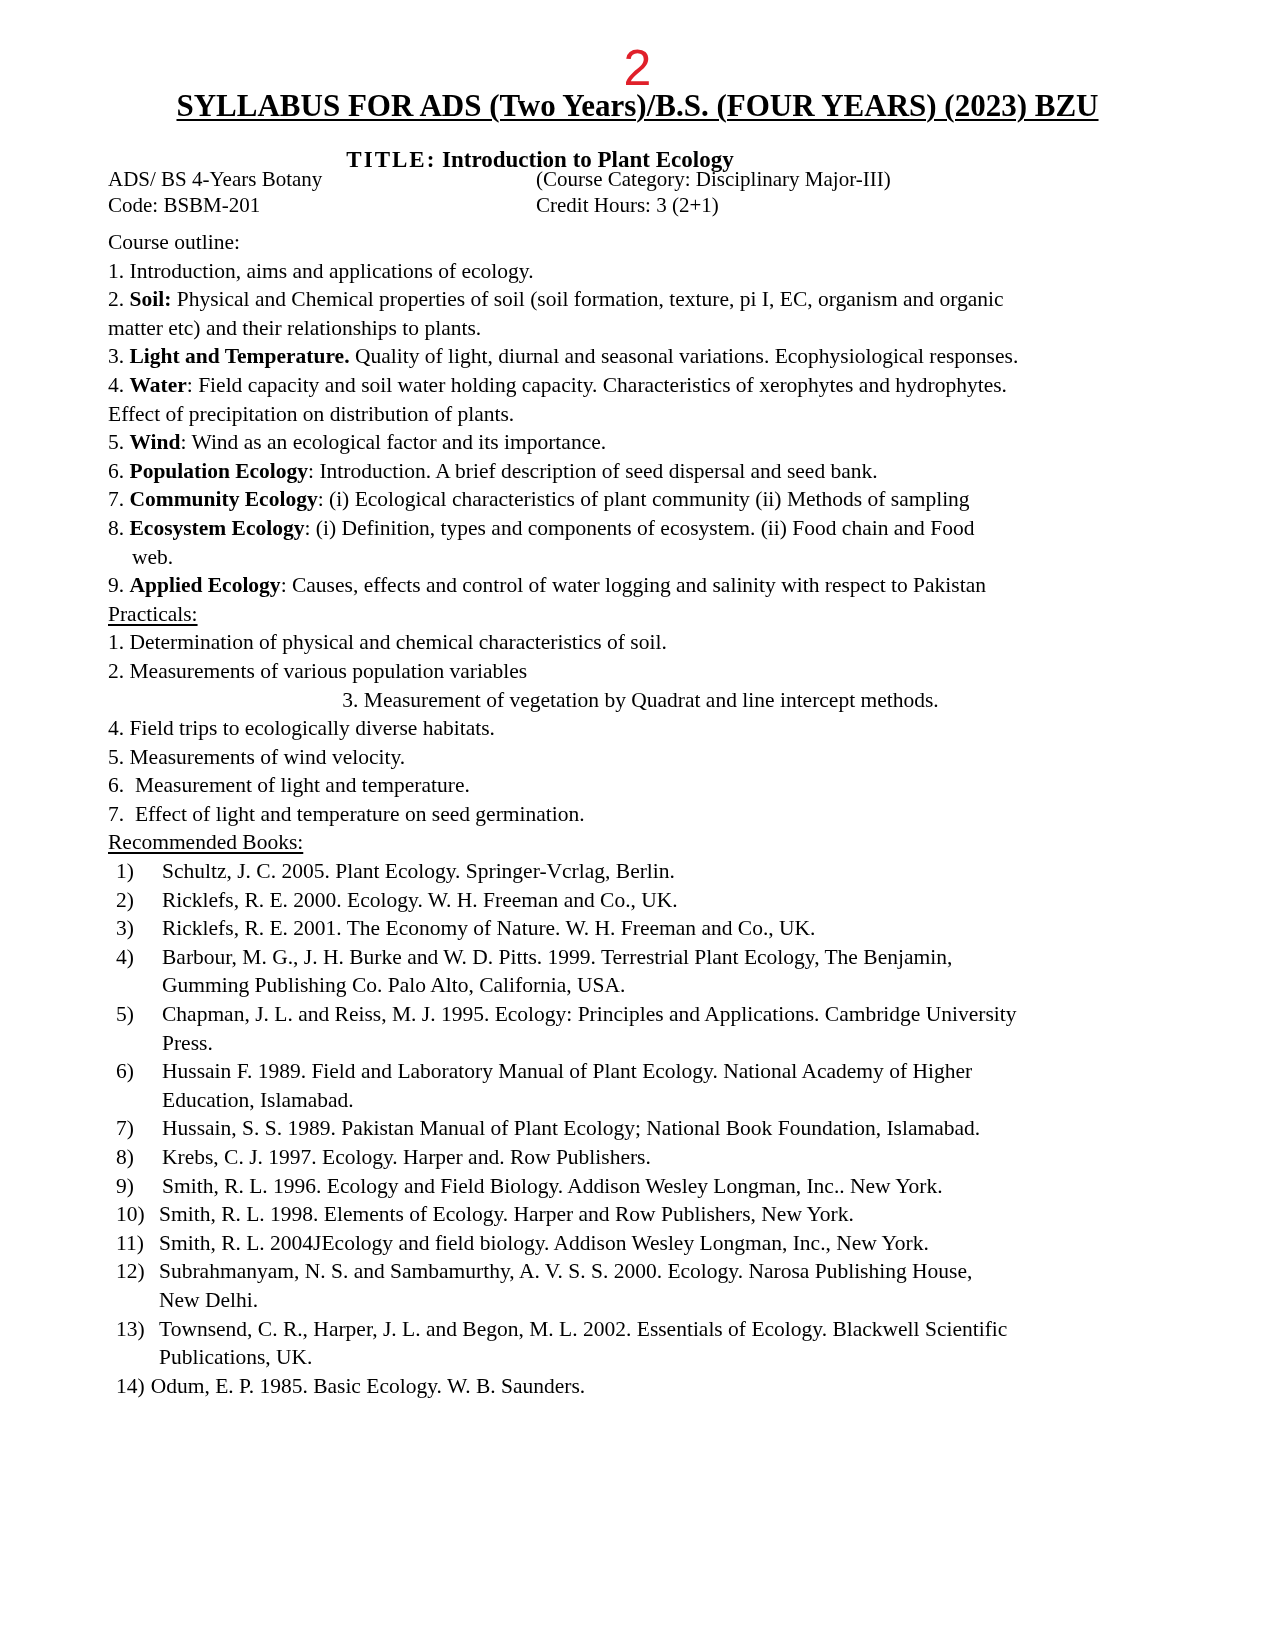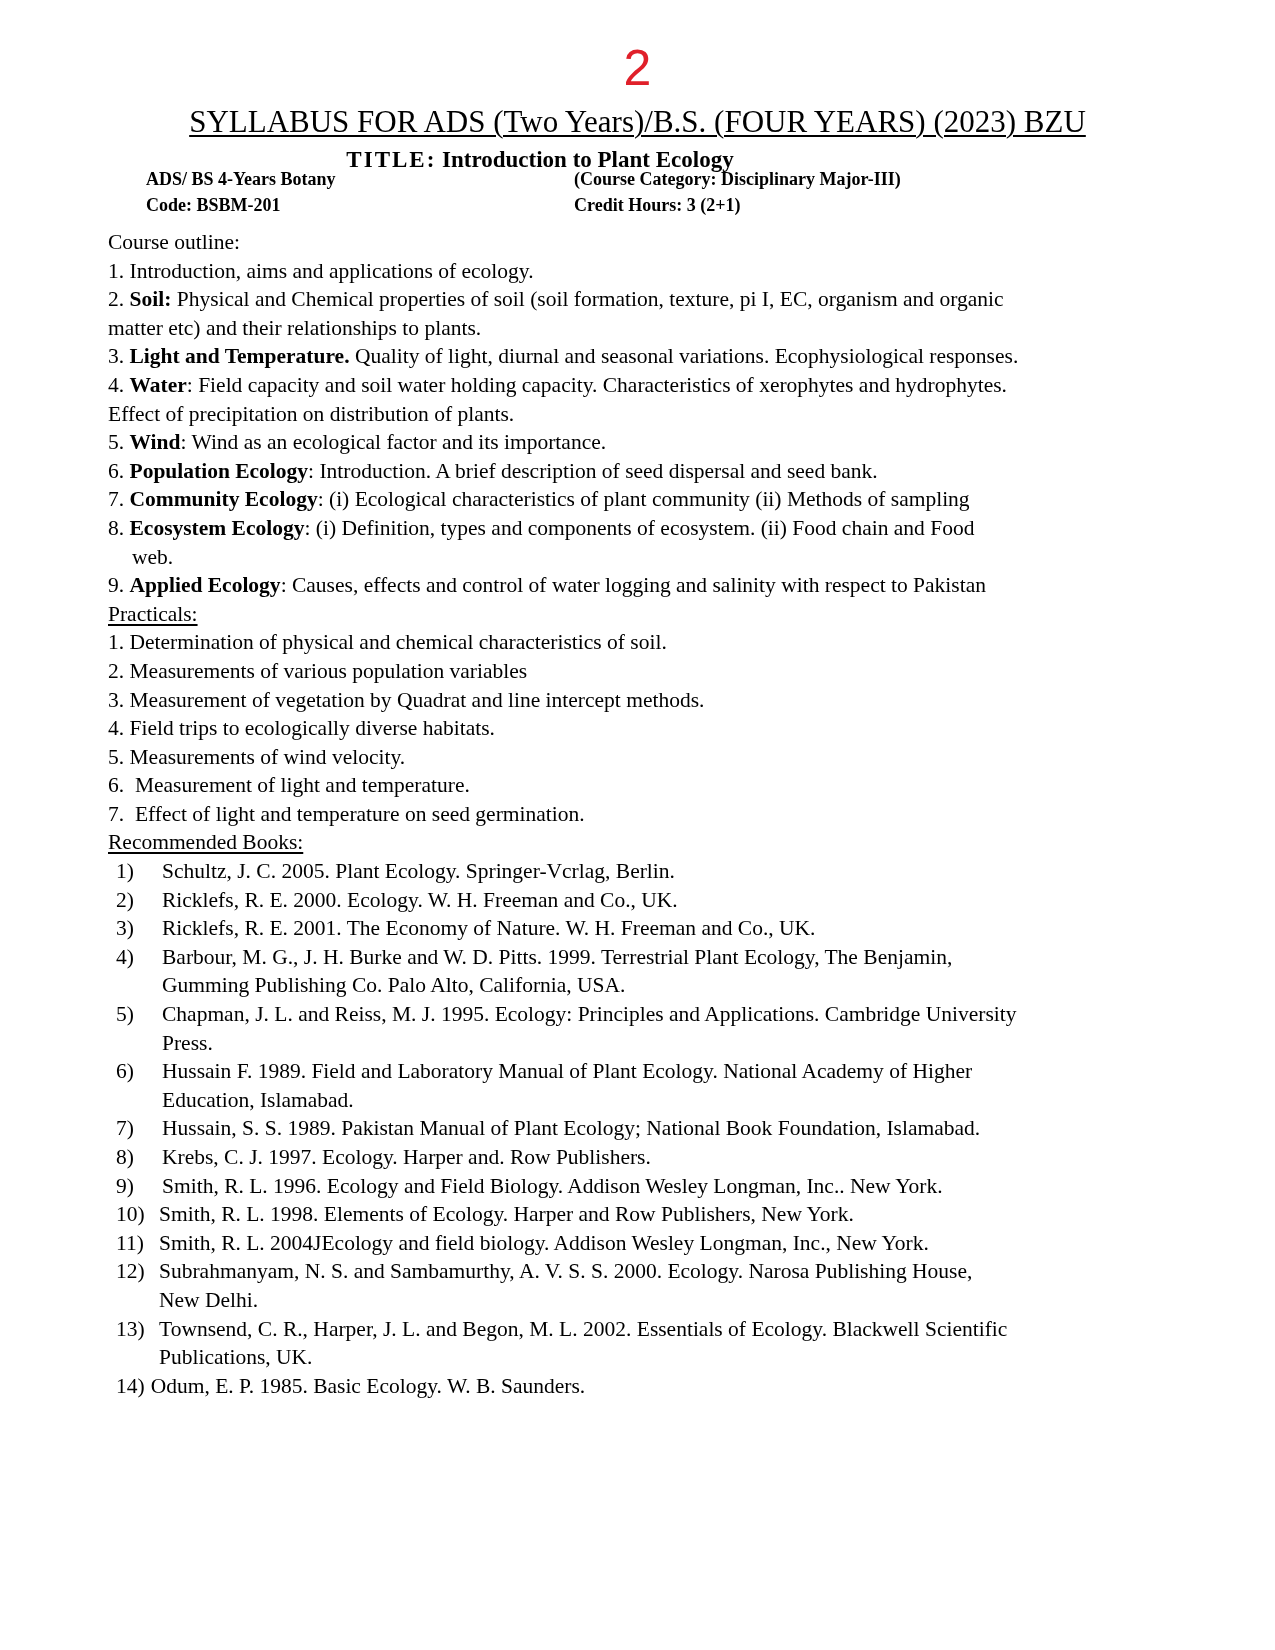--- a/index.html
+++ b/index.html
@@ -1,26 +1,26 @@
 <!DOCTYPE html>
 <html><head>
   <meta charset="utf-8">
   <style>
     html, body { margin: 0; padding: 0; background: #ffffff; }
     body { width: 1275px; height: 1650px; position: relative; overflow: hidden;
            font-family: "Liberation Serif", "DejaVu Serif", serif; color: #000; }
     .page-number { position: absolute; left: 0; width: 1275px; top: 38px; text-align: center;
       font-family: "Liberation Sans", "DejaVu Sans", sans-serif; color: #e0202a; font-size: 50px; line-height: 60px; }
-    .main-title { position: absolute; left: 0; width: 1275px; top: 104px; text-align: center;
-      font-weight: normal; font-size: 31px; line-height: 36px; }
+    .main-title { position: absolute; left: 0; width: 1275px; top: 88px; text-align: center;
+      font-weight: bold; font-size: 31px; line-height: 36px; }
     .main-title span { text-decoration: underline; text-decoration-thickness: 2px; text-underline-offset: 3px; }
     .course-title { position: absolute; left: 0; width: 1080px; top: 146px; text-align: center;
       font-weight: bold; font-size: 23px; line-height: 28px; }
     .course-title .lbl { letter-spacing: 2px; }
-    .meta { position: absolute; font-weight: bold; font-size: 18px; line-height: 26px; margin-left: 38px; }
+    .meta { position: absolute; font-weight: normal; font-size: 21px; line-height: 26px; }
     .content { position: absolute; left: 113px; top: 228px; width: 1060px; font-size: 21.5px; line-height: 28.6px; }
     .heading { font-weight: normal; }
     .heading.u { text-decoration: underline; text-decoration-thickness: 2px; text-underline-offset: 3px; }
     .line { white-space: nowrap; }
     .item-hang { padding-left: 24px; }
     .book { display: flex; white-space: nowrap; }
     .book .num { width: 46px; flex: none; padding-left: 3px; }
     .book .txt { white-space: normal; }
     .book.wide .num { width: 43px; padding-left: 3px; }
     .book.last .num { width: auto; padding-right: 6px; }
@@ -55,21 +55,21 @@
   <div class="line" style="margin-left:-5px;"><span>5.</span> <b>Wind</b><span>: Wind as an ecological factor and its importance.</span></div>
   <div class="line" style="margin-left:-5px;"><span>6.</span> <b>Population Ecology</b><span>: Introduction. A brief description of seed dispersal and seed bank.</span></div>
   <div class="line" style="margin-left:-5px;"><span>7.</span> <b>Community Ecology</b><span>: (i) Ecological characteristics of plant community (ii) Methods of sampling</span></div>
   <div class="line" style="margin-left:-5px;"><span>8.</span> <b>Ecosystem Ecology</b><span>: (i) Definition, types and components of ecosystem. (ii) Food chain and Food</span></div>
   <div class="line item-hang" style="margin-left:-5px;">web.</div>
   <div class="line" style="margin-left:-5px;"><span>9.</span> <b>Applied Ecology</b><span>: Causes, effects and control of water logging and salinity with respect to Pakistan</span></div>
 
   <div class="heading u" style="margin-left:-5px; display:inline-block;">Practicals:</div>
   <div class="line" style="margin-left:-5px;">1. Determination of physical and chemical characteristics of soil.</div>
   <div class="line" style="margin-left:-5px;">2. Measurements of various population variables</div>
-  <div class="line" style="margin-left:-5px;">3. Measurement of vegetation by Quadrat and line intercept methods.</div>
+  <div class="line" style="margin-left:-5px;text-align:center;">3. Measurement of vegetation by Quadrat and line intercept methods.</div>
   <div class="line" style="margin-left:-5px;">4. Field trips to ecologically diverse habitats.</div>
   <div class="line" style="margin-left:-5px;">5. Measurements of wind velocity.</div>
   <div class="line" style="margin-left:-5px; white-space:pre;">6.  Measurement of light and temperature.</div>
   <div class="line" style="margin-left:-5px; white-space:pre;">7.  Effect of light and temperature on seed germination.</div>
 
   <div class="heading u" style="margin-left:-5px; display:inline-block;">Recommended Books:</div>
 
   <div class="book">
       <span class="num">1)</span>
       <span class="txt">Schultz, J. C. 2005. Plant Ecology. Springer-Vcrlag, Berlin.</span>

